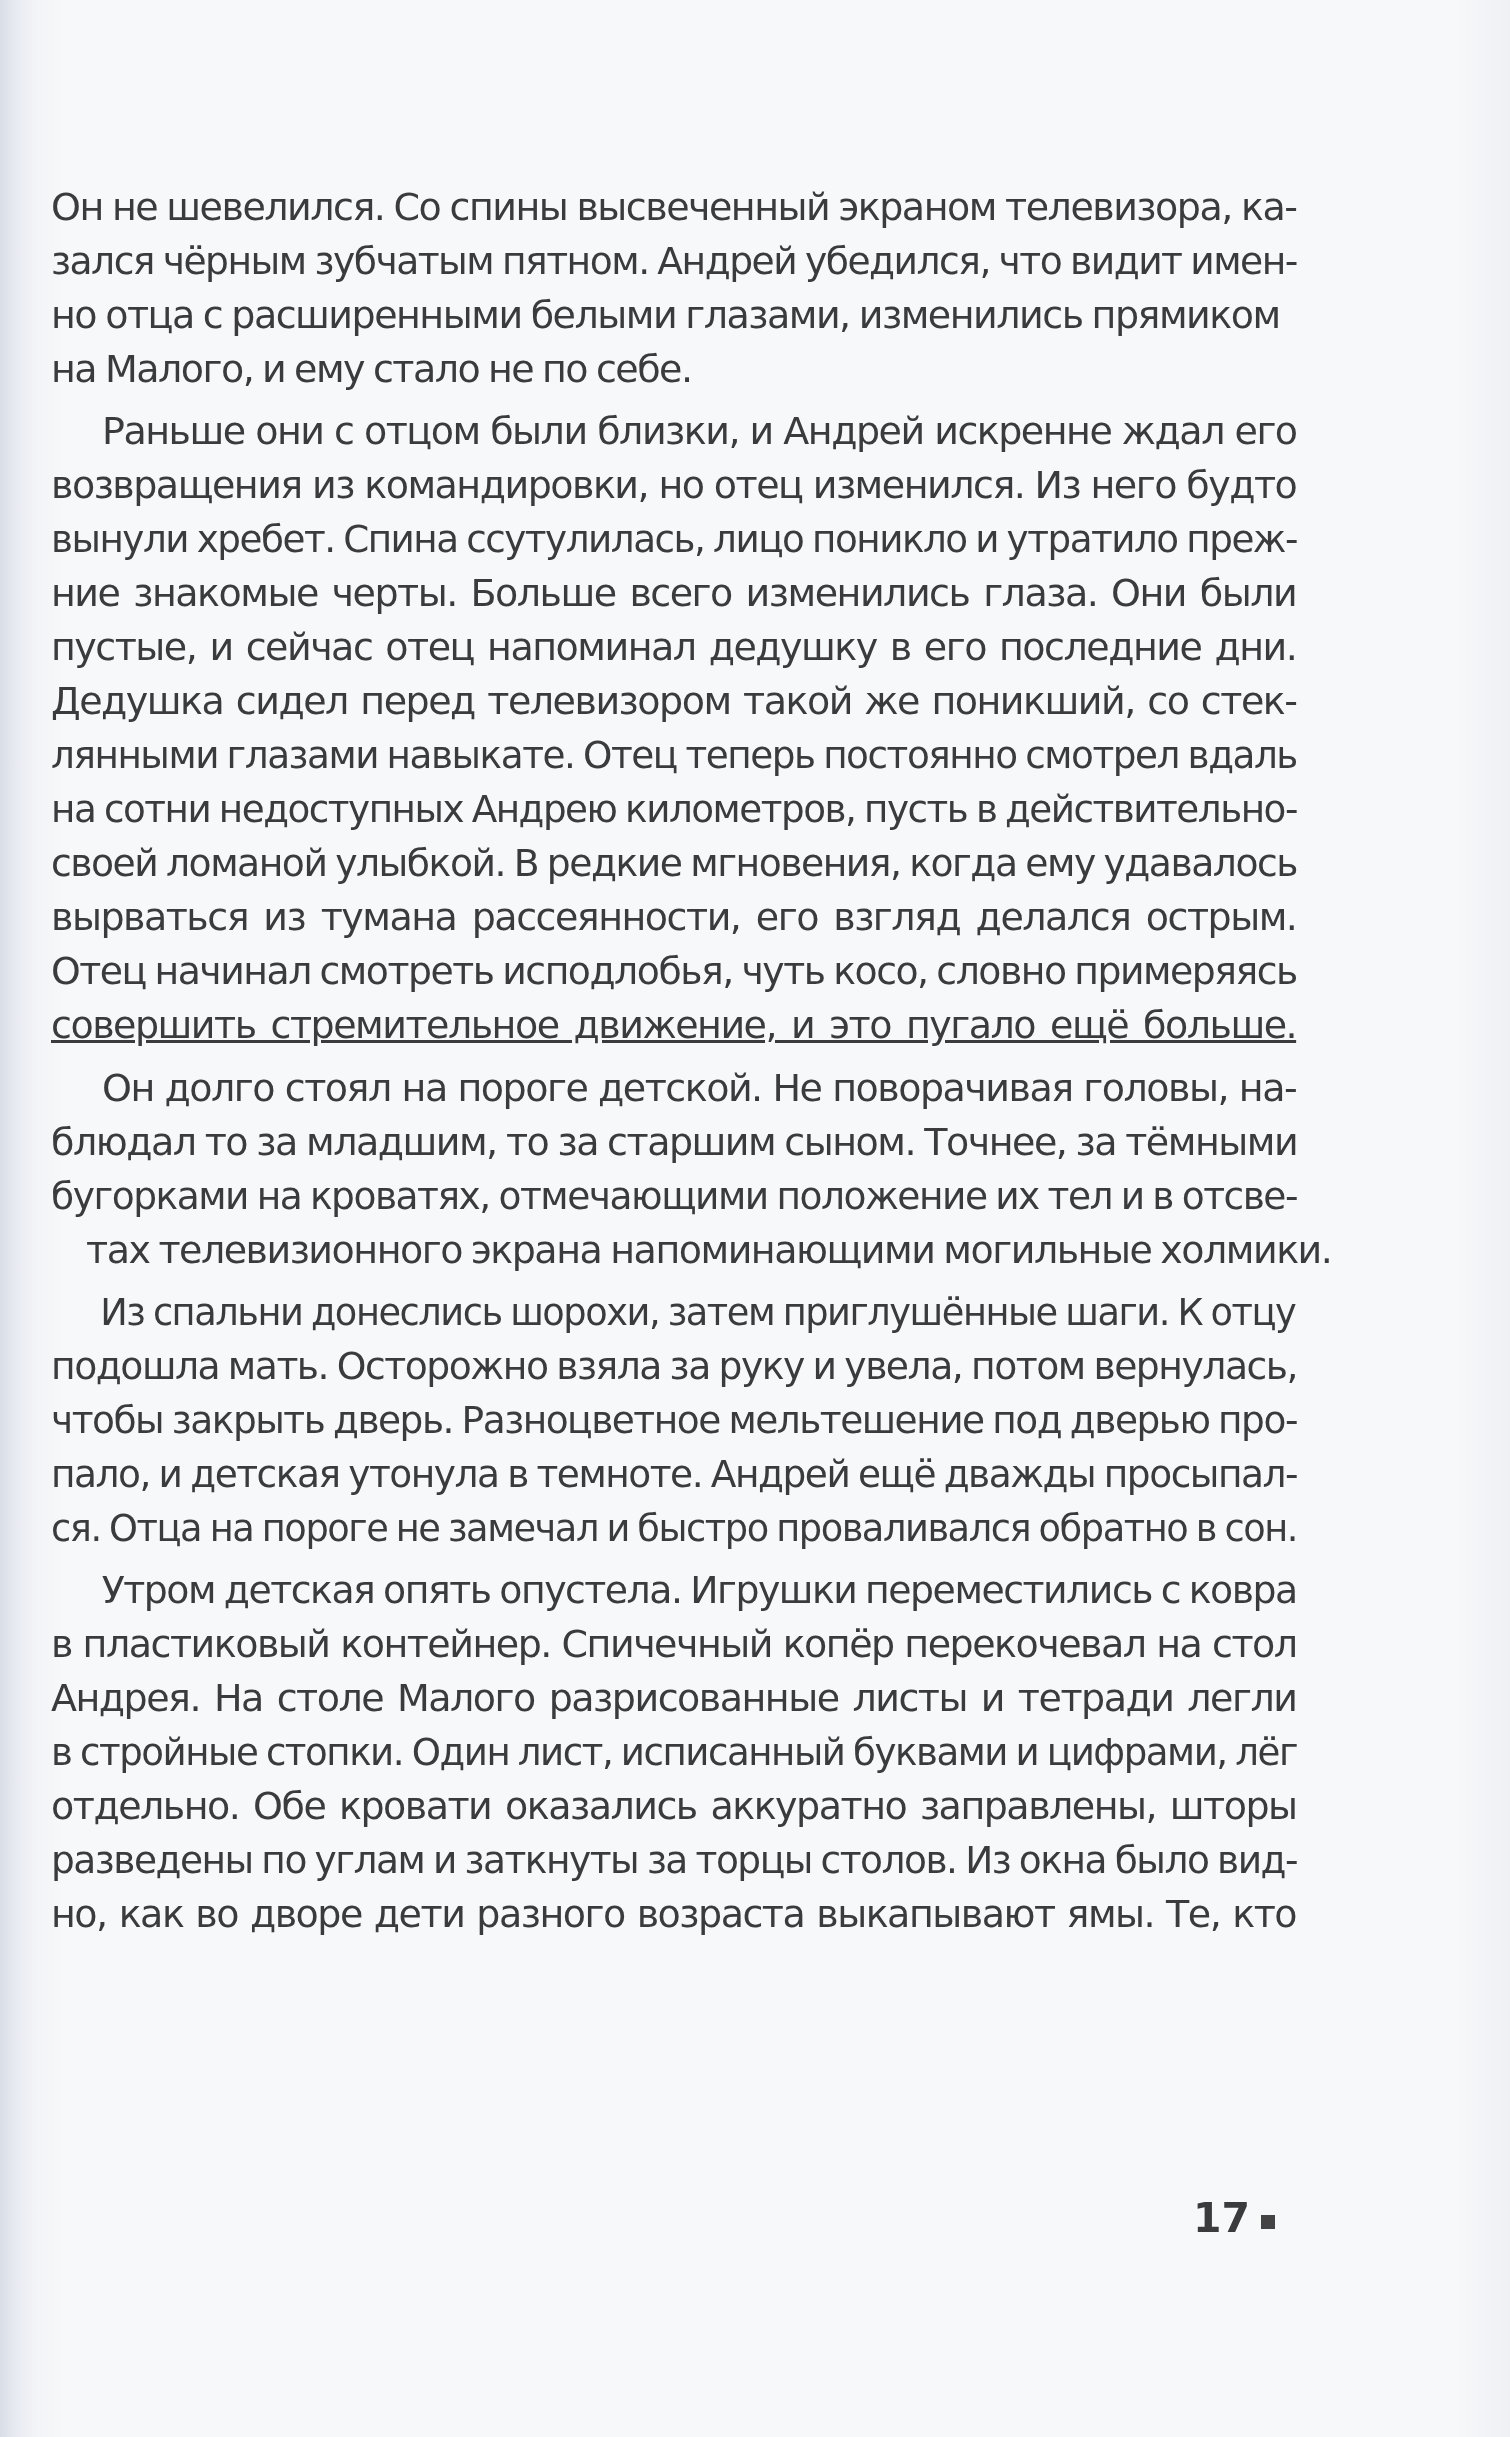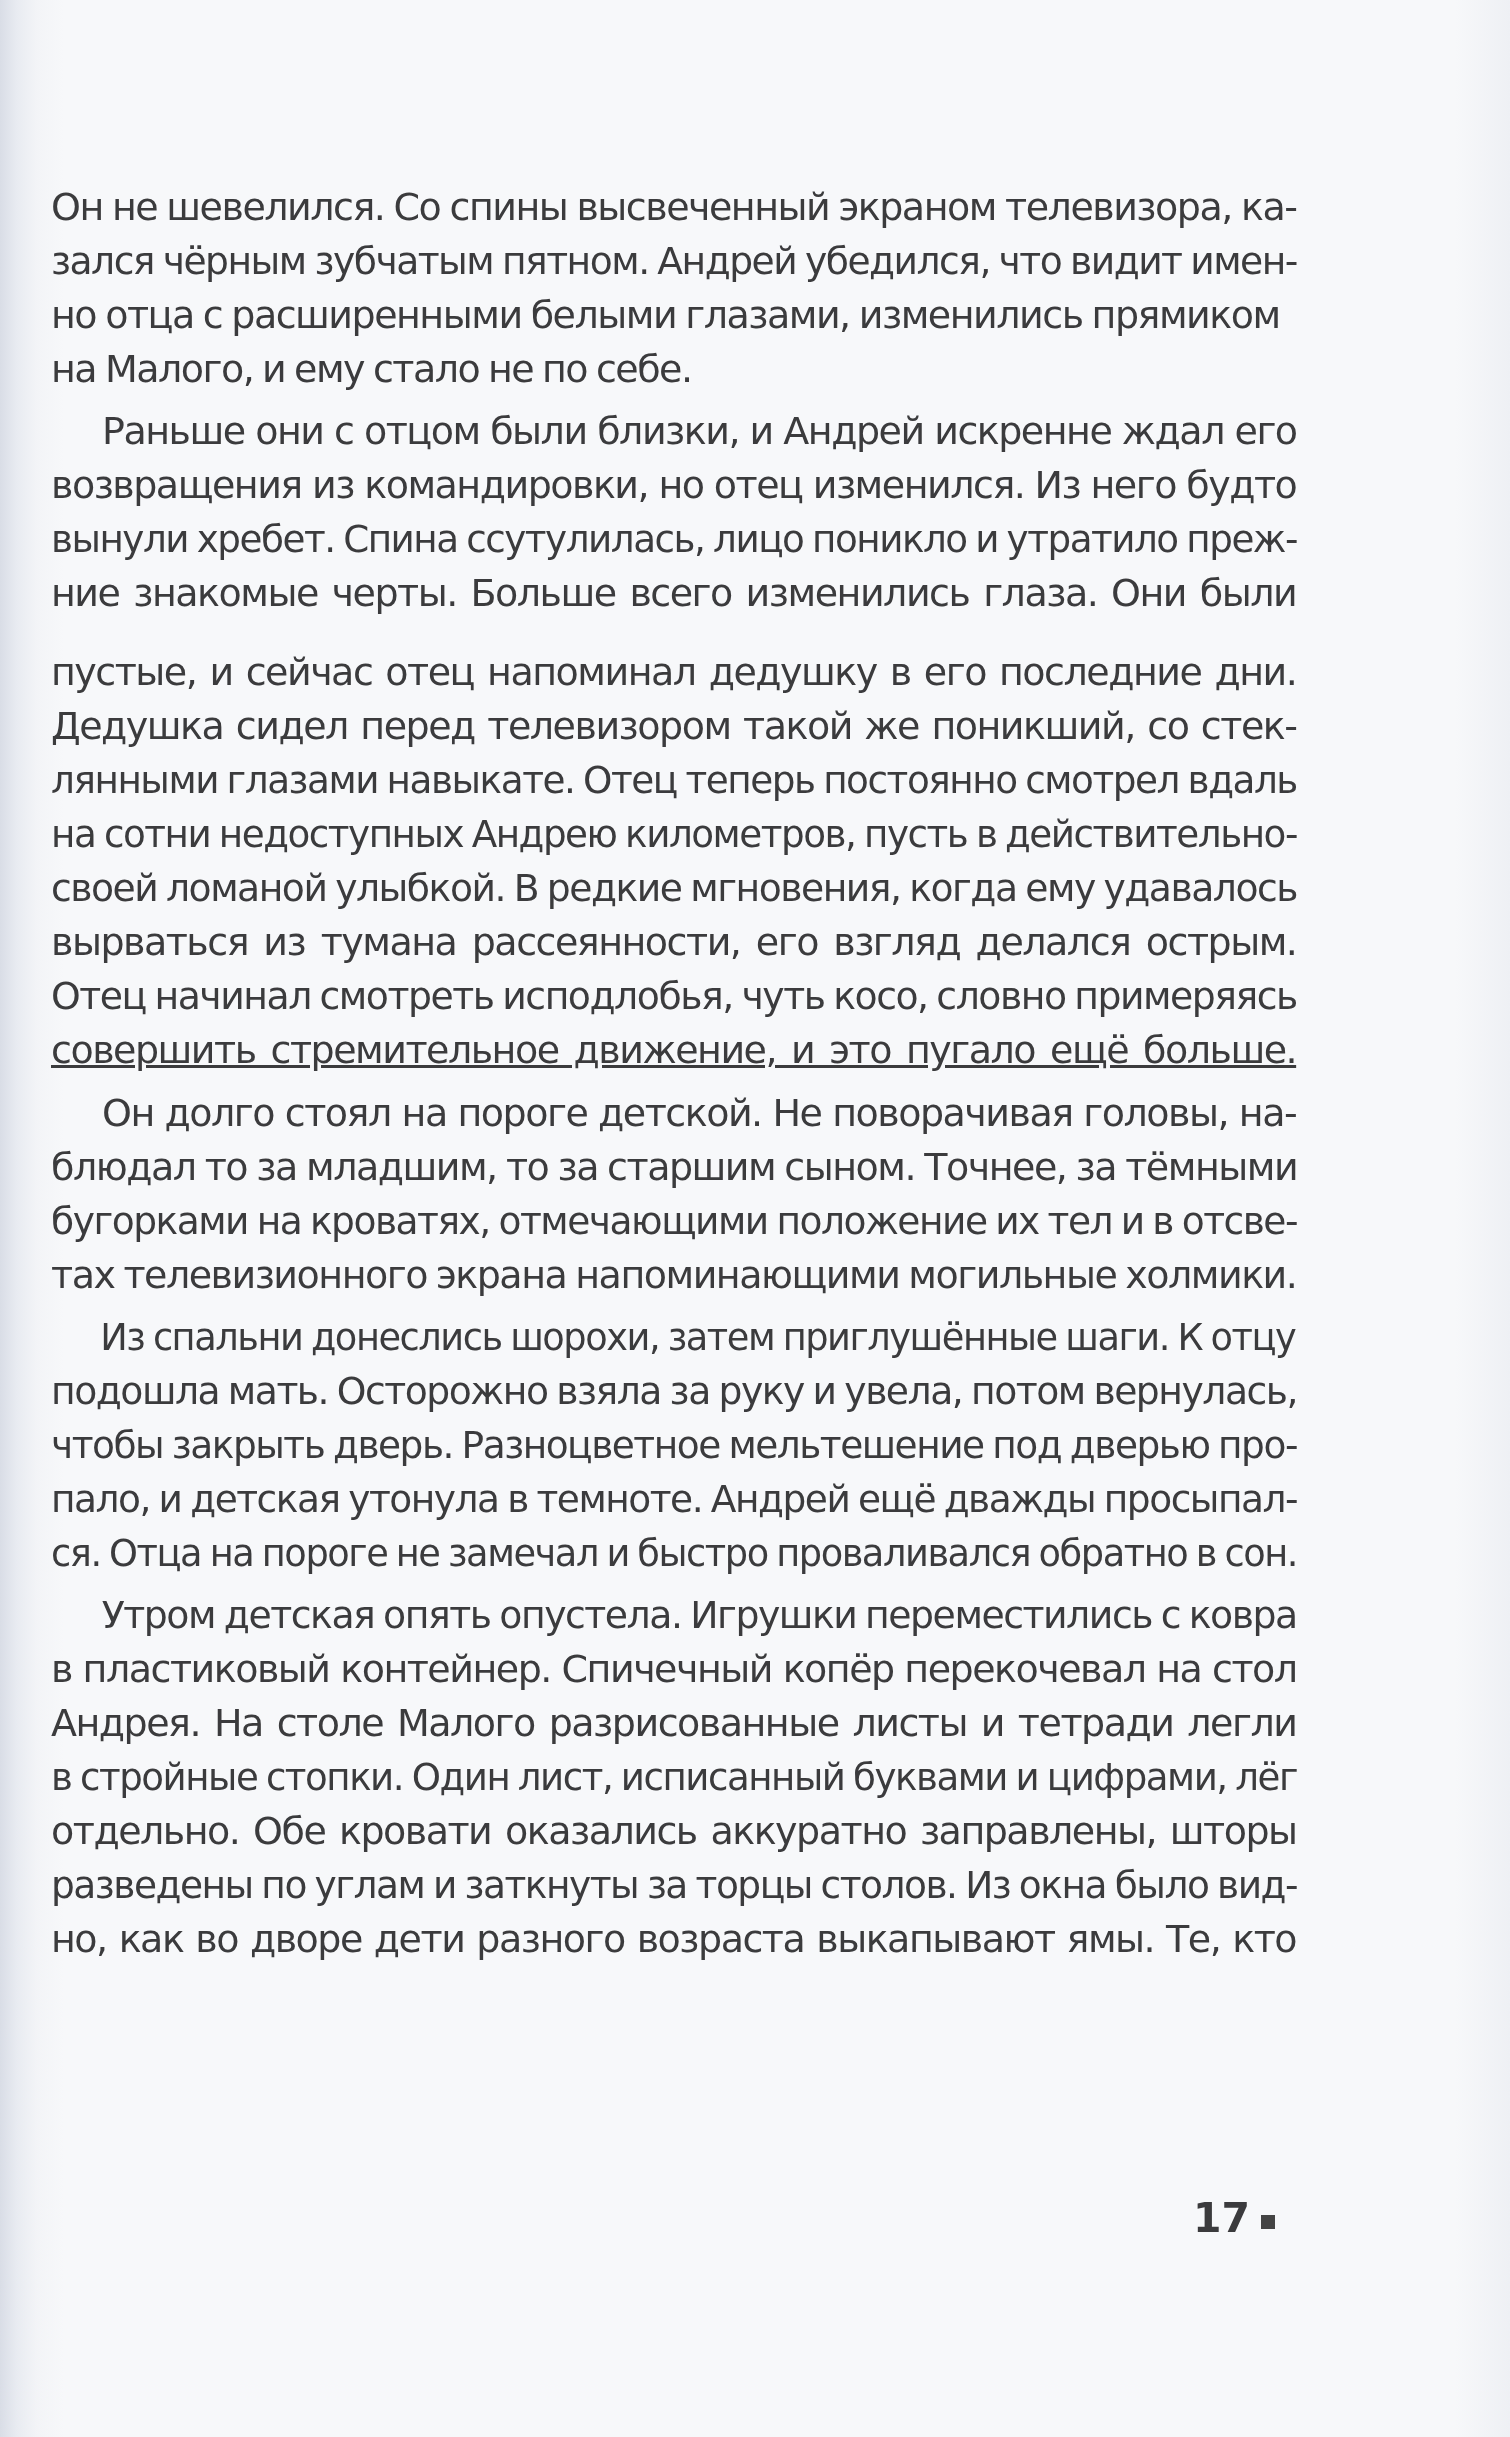--- a/index.html
+++ b/index.html
@@ -88,35 +88,35 @@
       <span class="line" style="text-align-last: left; transform: scaleX(0.989937);">зался чёрным зубчатым пятном. Андрей убедился, что видит имен-</span>
       <span class="line" style="word-spacing: -1.5px; text-align-last: left;">но отца с расширенными белыми глазами, изменились прямиком</span>
       <span class="line last">на Малого, и ему стало не по себе.</span>
     </p>
 
     <p class="para">
       <span class="line indent" style="word-spacing: -0.02px; text-align-last: left;">Раньше они с отцом были близки, и Андрей искренне ждал его</span>
       <span class="line" style="word-spacing: -0.3px; text-align-last: left;">возвращения из командировки, но отец изменился. Из него будто</span>
       <span class="line" style="text-align-last: left; transform: scaleX(0.98098);">вынули хребет. Спина ссутулилась, лицо поникло и утратило преж-</span>
       <span class="line" style="word-spacing: 3.2px; text-align-last: left;">ние знакомые черты. Больше всего изменились глаза. Они были</span>
-      <span class="line" style="word-spacing: 2.5px; text-align-last: left; margin-top: 25px;">пустые, и сейчас отец напоминал дедушку в его последние дни.</span>
+      <span class="line" style="word-spacing: 2.5px; text-align-last: left;">пустые, и сейчас отец напоминал дедушку в его последние дни.</span>
       <span class="line" style="word-spacing: 1.9px; text-align-last: left;">Дедушка сидел перед телевизором такой же поникший, со стек-</span>
       <span class="line" style="text-align-last: left; transform: scaleX(0.983749);">лянными глазами навыкате. Отец теперь постоянно смотрел вдаль</span>
       <span class="line" style="text-align-last: left; transform: scaleX(0.981192);">на сотни недоступных Андрею километров, пусть в действительно-</span>
       <span class="line" style="text-align-last: left; transform: scaleX(0.992014);">своей ломаной улыбкой. В редкие мгновения, когда ему удавалось</span>
       <span class="line" style="word-spacing: 4.8px; text-align-last: left;">вырваться из тумана рассеянности, его взгляд делался острым.</span>
       <span class="line" style="text-align-last: left; transform: scaleX(0.994466);">Отец начинал смотреть исподлобья, чуть косо, словно примеряясь</span>
       <span class="line" style="word-spacing: 4.4px; text-align-last: left; text-decoration: underline;">совершить стремительное движение, и это пугало ещё больше.</span>
     </p>
 
     <p class="para">
       <span class="line indent" style="word-spacing: 0.2px; text-align-last: left;">Он долго стоял на пороге детской. Не поворачивая головы, на-</span>
       <span class="line" style="word-spacing: -1.4px; text-align-last: left;">блюдал то за младшим, то за старшим сыном. Точнее, за тёмными</span>
       <span class="line" style="text-align-last: left; transform: scaleX(0.988051);">бугорками на кроватях, отмечающими положение их тел и в отсве-</span>
-      <span class="line" style="word-spacing: -1.6px; text-align-last: left;">тах телевизионного экрана напоминающими могильные холмики.</span>
+      <span class="line" style="word-spacing: -1.6px; text-align-last: left; margin-left: 35px;">тах телевизионного экрана напоминающими могильные холмики.</span>
     </p>
 
     <p class="para">
       <span class="line indent" style="text-align-last: left; transform: scaleX(0.966462);">Из спальни донеслись шорохи, затем приглушённые шаги. К отцу</span>
       <span class="line" style="text-align-last: left; transform: scaleX(0.992082);">подошла мать. Осторожно взяла за руку и увела, потом вернулась,</span>
       <span class="line" style="text-align-last: left; transform: scaleX(0.986183);">чтобы закрыть дверь. Разноцветное мельтешение под дверью про-</span>
       <span class="line" style="text-align-last: left; transform: scaleX(0.987065);">пало, и детская утонула в темноте. Андрей ещё дважды просыпал-</span>
       <span class="line" style="text-align-last: left; transform: scaleX(0.966887);">ся. Отца на пороге не замечал и быстро проваливался обратно в сон.</span>
     </p>
 

